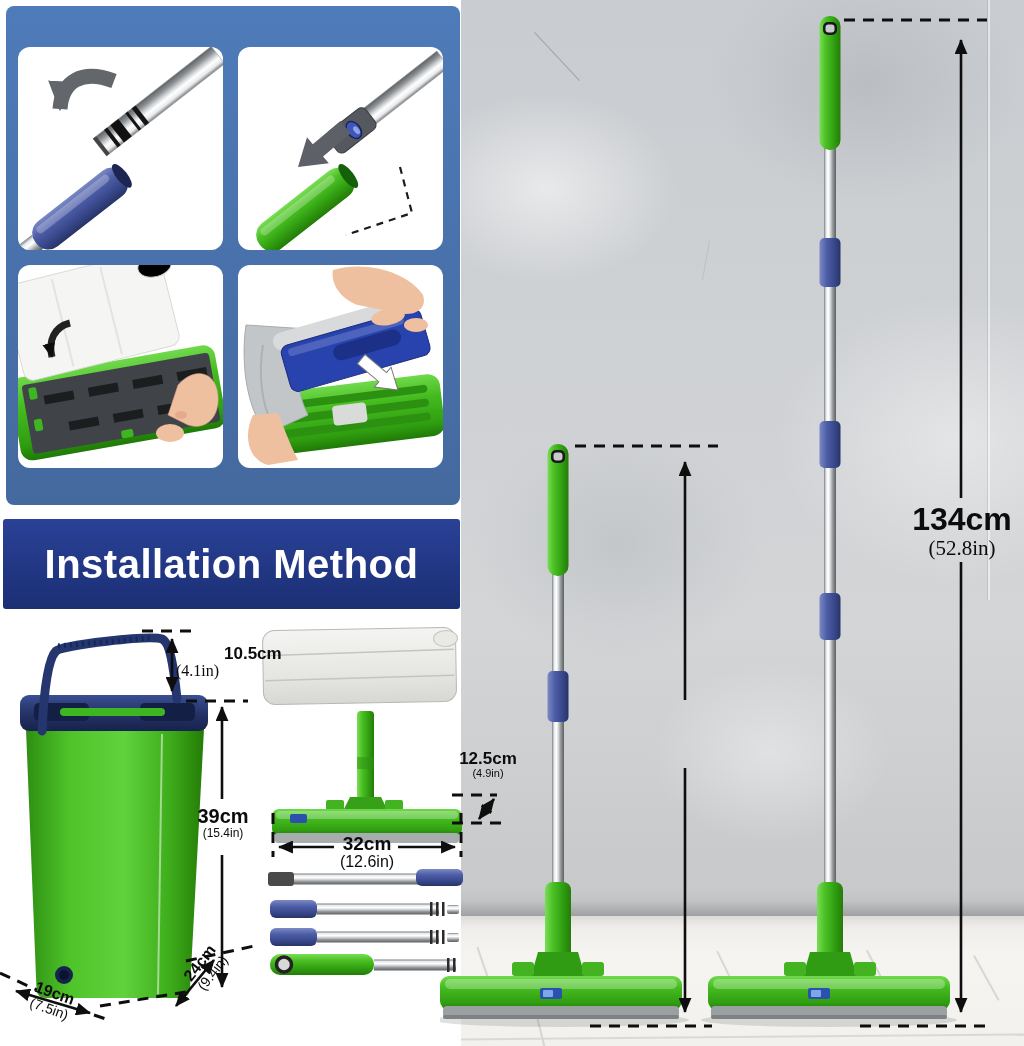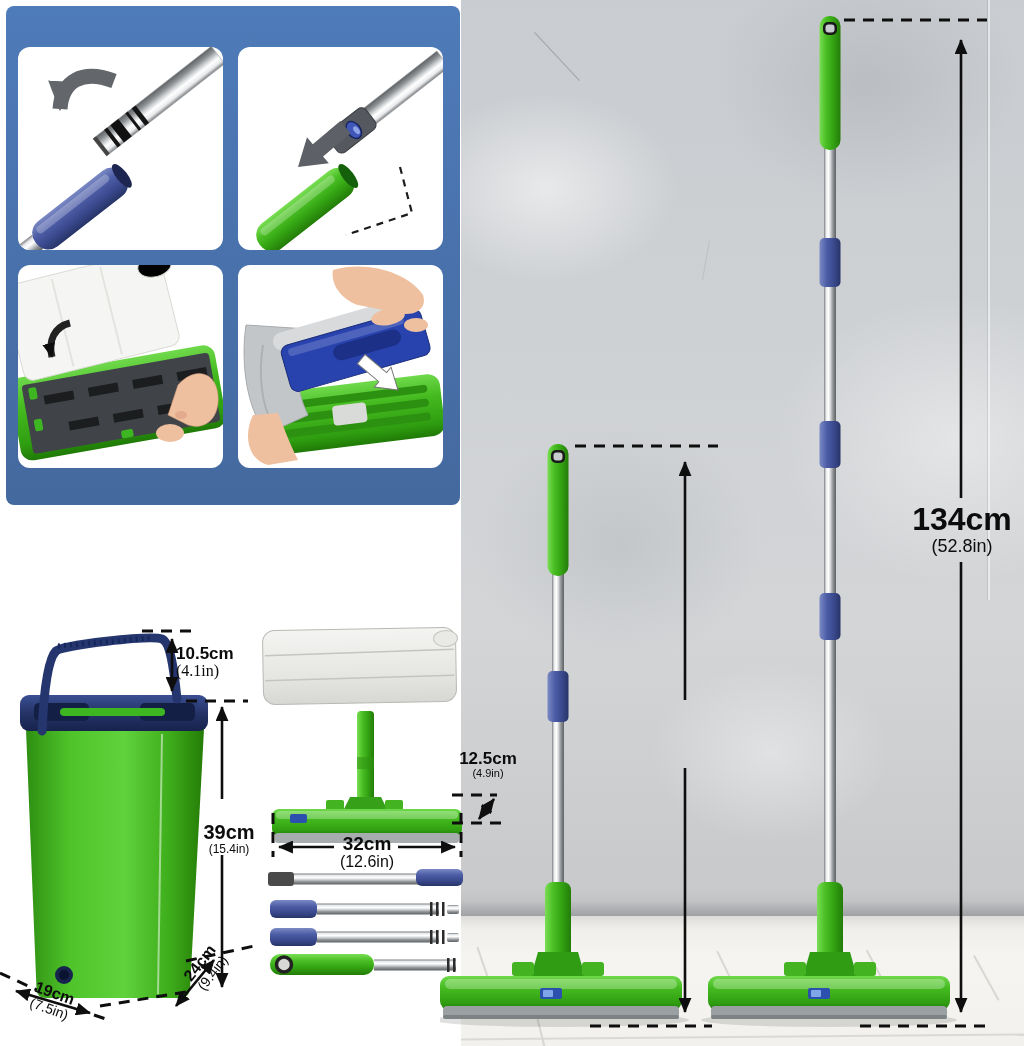--- a/index.html
+++ b/index.html
@@ -28,35 +28,35 @@
     background:linear-gradient(180deg,#4e7bb9,#44699f);border-radius:8px;}
   .step-card{position:absolute;width:205px;height:203px;background:#ffffff;border-radius:12px;overflow:hidden;}
   #banner{position:absolute;left:3px;top:519px;width:457px;height:90px;border-radius:3px;
     background:linear-gradient(180deg,#2a4197,#1b2f74);display:flex;align-items:center;justify-content:center;}
   #banner-title{color:#ffffff;font-size:40px;font-weight:bold;letter-spacing:.5px;}
   
   .dim-label{position:absolute;text-align:center;line-height:1.05;color:#0c0c0c;}
   .dim-label .v{display:block;font-weight:bold;}
   .dim-label .i{display:block;}
   #lbl-10-5{left:176px;top:645px;width:72px;text-align:left;}
-  #lbl-10-5 .v{font-size:17px;} #lbl-10-5 .i{font-size:16px;font-family:Liberation Serif, serif;}
-  #lbl-39{left:196px;top:806px;width:66px;margin-top:16px;}
+  #lbl-10-5 .v{font-size:17px;margin-left:48px;} #lbl-10-5 .i{font-size:16px;font-family:Liberation Serif, serif;}
+  #lbl-39{left:190px;top:806px;width:66px;}
   #lbl-39 .v{font-size:20px;} #lbl-39 .i{font-size:12px;}
   #lbl-24{left:163px;top:952px;width:86px;transform:rotate(-52deg);}
   #lbl-24 .v{font-size:16px;} #lbl-24 .i{font-size:14px;}
   #lbl-19{left:9px;top:985px;width:86px;transform:rotate(20deg);}
   #lbl-19 .v{font-size:16px;} #lbl-19 .i{font-size:14px;}
   #lbl-12-5{left:446px;top:750px;width:84px;}
   #lbl-12-5 .v{font-size:17px;} #lbl-12-5 .i{font-size:11px;}
   #lbl-32{left:321px;top:834px;width:92px;}
   #lbl-32 .v{font-size:19px;} #lbl-32 .i{font-size:16px;}
   #lbl-75{left:624px;top:708px;width:122px;}
   #lbl-75 .v{font-size:27px;} #lbl-75 .i{font-size:21px;}
   #lbl-134{left:900px;top:503px;width:124px;}
-  #lbl-134 .v{font-size:32px;} #lbl-134 .i{font-size:18px;}
+  #lbl-134 .v{font-size:32px;} #lbl-134 .i{font-size:21px;font-family:Liberation Serif, serif;}
   
   .dim{stroke:#0e0e0e;stroke-width:2.6;fill:none;}
   .dash{stroke:#0e0e0e;stroke-width:3;stroke-dasharray:11 8;fill:none;}
   svg{position:absolute;}
 </style>
 </head>
 <body>
 
 <div id="stage">
 
@@ -308,20 +308,23 @@
           <ellipse cx="178" cy="60" rx="12" ry="7" fill="#eec09f"></ellipse>
         </g>
         <path d="M15,150 C5,170 10,195 30,200 L60,195 C50,175 45,160 40,148 Z" fill="#eec09f"></path>
         <g transform="translate(160,125) rotate(-140)">
           <polygon points="0,0 20,-13 20,-6 48,-6 48,6 20,6 20,13" fill="#ffffff" stroke="#777777"></polygon>
         </g>
       </svg>
     </div>
   </div>
 
+  <div id="banner">
+    <span id="banner-title">Installation Method</span>
+  </div>
 
   <svg id="left-svg" style="left:0;top:609px;" width="520" height="437" viewBox="0 0 520 437">
 
     <g>
       <path d="M26,120 L204,120 L190,380 Q189,389 180,389 L46,389 Q37,389 36.5,380 Z" fill="url(#gradBucket)"></path>
       <path d="M162,125 L158,385" stroke="rgba(255,255,255,.5)" stroke-width="2"></path>
       <rect x="20" y="86" width="188" height="36" rx="9" fill="url(#gradNavy)"></rect>
       <rect x="34" y="94" width="55" height="18" rx="5" fill="#131f45"></rect>
       <rect x="140" y="94" width="55" height="18" rx="5" fill="#131f45"></rect>
       <rect x="60" y="99" width="105" height="8" rx="4" fill="#3db622"></rect>

